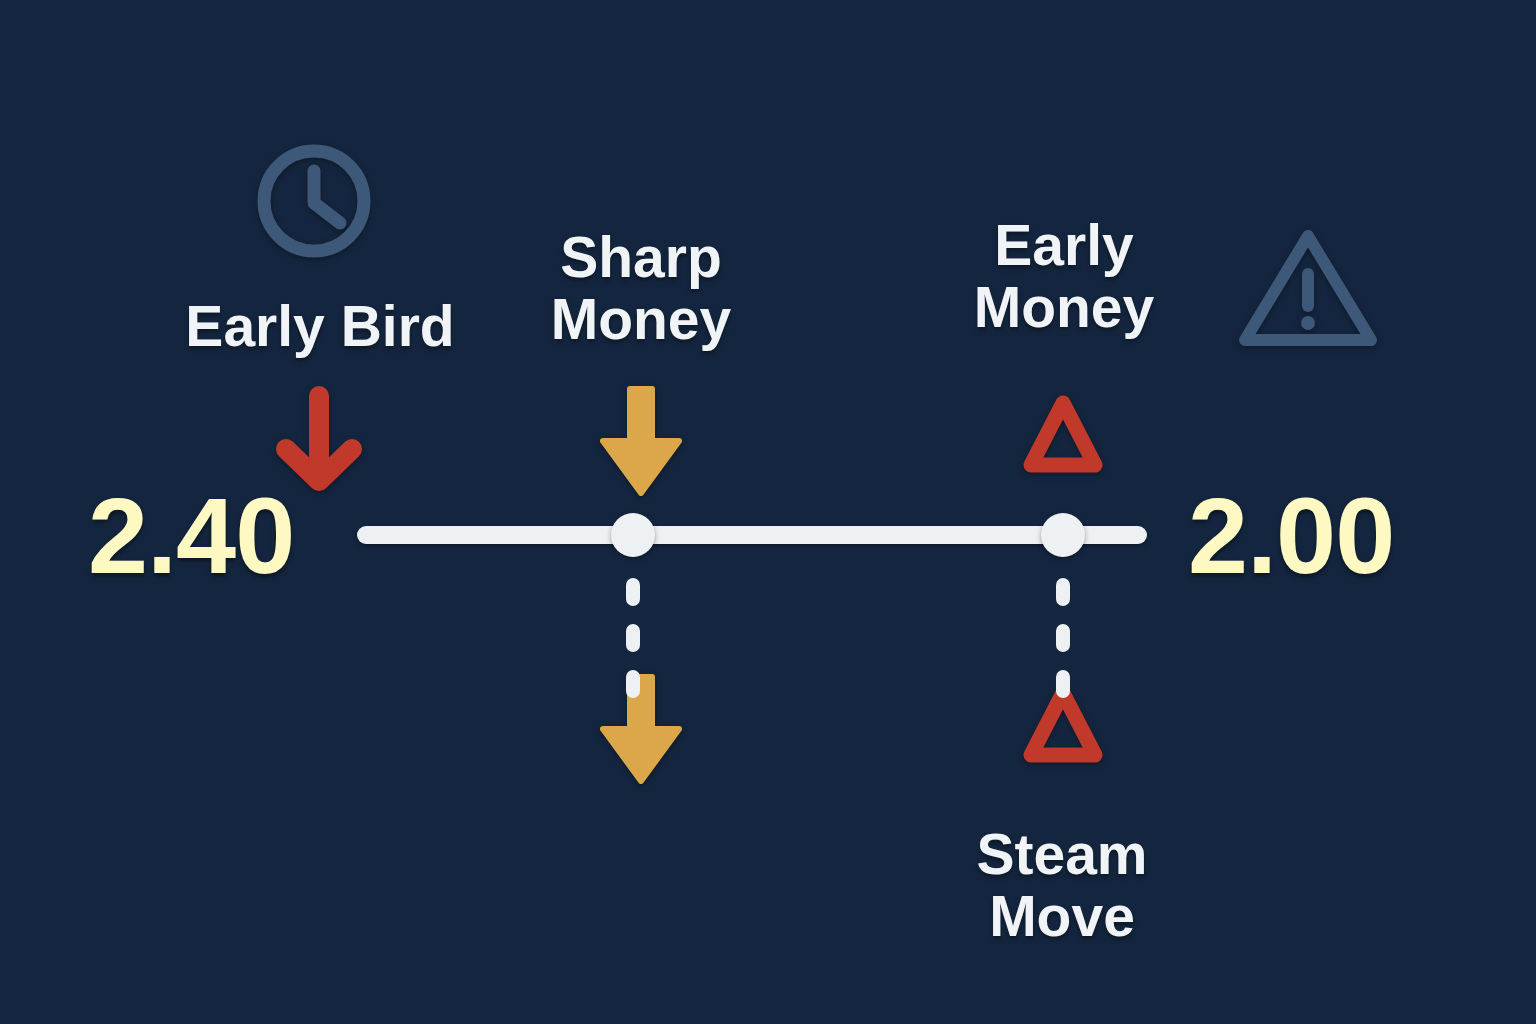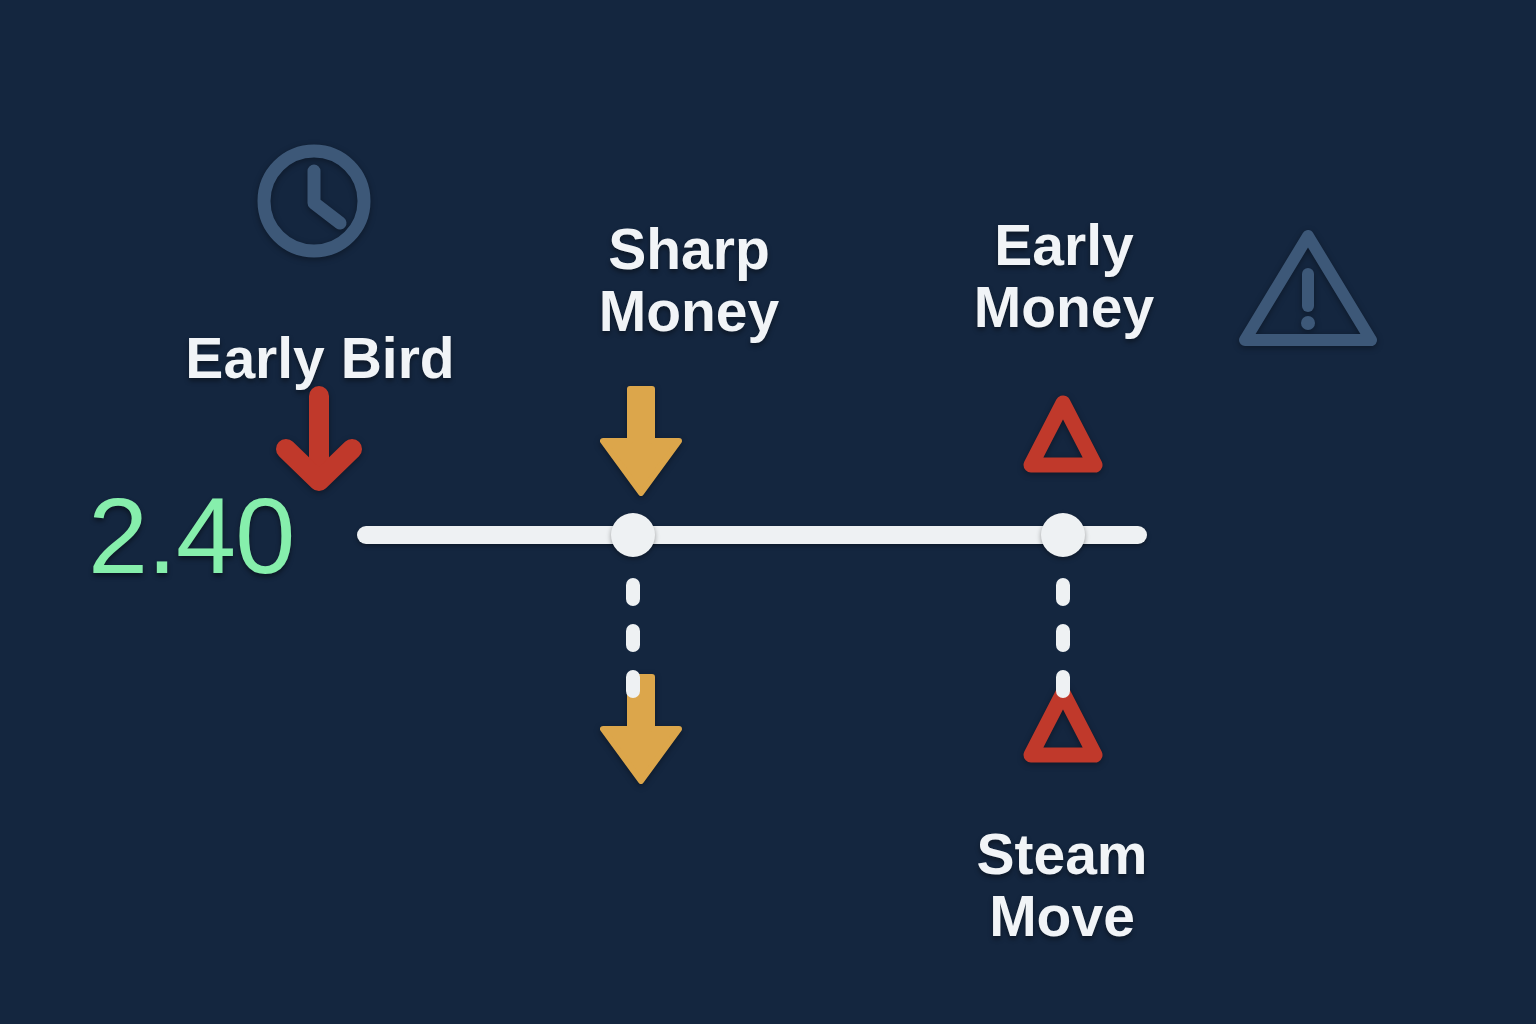--- a/index.html
+++ b/index.html
@@ -14,44 +14,44 @@
     height: 1024px;
     background: #14263f;
     overflow: hidden;
     font-family: "Liberation Sans", "DejaVu Sans", sans-serif;
   }
 
   
   .odds {
     position: absolute;
     font-size: 108px;
-    font-weight: 400;
-    color: #86efac;
+    font-weight: 700;
+    color: #fef9c3;
     letter-spacing: -1px;
     line-height: 1;
     text-shadow: 0 3px 5px rgba(0,0,0,0.45);
     white-space: nowrap;
   }
   .odds.left  { left: 88px;  top: 482px; }
   .odds.right { left: 1188px; top: 482px; }
 
   
   .stage-label {
     position: absolute;
     font-size: 57px;
     font-weight: 700;
     color: #f1f4f7;
     line-height: 1.08;
     text-align: center;
     text-shadow: 0 3px 5px rgba(0,0,0,0.40);
     transform: translateX(-50%);
     white-space: pre-line;
   }
-  .lbl-early { left: 320px;  top: 296px; margin-top: 32px; }
-  .lbl-sharp { left: 641px;  top: 219px; margin-left: 48px; }
+  .lbl-early { left: 320px;  top: 296px; }
+  .lbl-sharp { left: 641px;  top: 227px; }
   .lbl-late  { left: 1064px; top: 215px; }
   .lbl-steam { left: 1062px; top: 824px; }
 
   
   .axis {
     position: absolute;
     left: 357px;
     top: 526px;
     width: 790px;
     height: 18px;
@@ -100,20 +100,21 @@
   .tri-red-2    { left: 1063px; top: 681px; }
   .icon-abs svg { display: block; filter: drop-shadow(0 2px 3px rgba(0,0,0,0.35)); }
 </style>
 </head>
 <body>
 
 <div id="stage">
 
   <div class="odds left">2.40</div>
 
+  <div class="odds right">2.00</div>
 
   <div class="icon-abs clock-icon">
     <svg width="124" height="124" viewBox="0 0 124 124">
       <circle cx="62" cy="62" r="50" fill="none" stroke="#3d5878" stroke-width="13"></circle>
       <path d="M62 32 L62 64 L88 84" fill="none" stroke="#3d5878" stroke-width="13" stroke-linecap="round" stroke-linejoin="round"></path>
     </svg>
   </div>
 
   <div class="icon-abs warn-icon">
     <svg width="146" height="132" viewBox="0 0 146 132">

